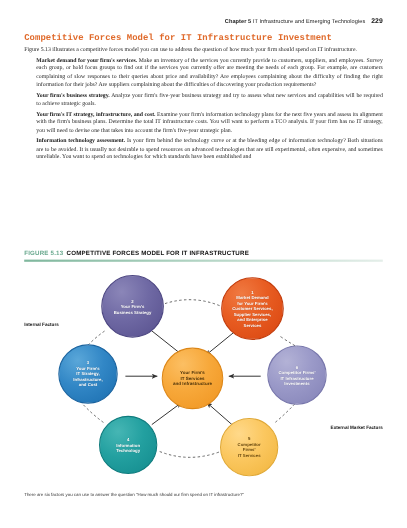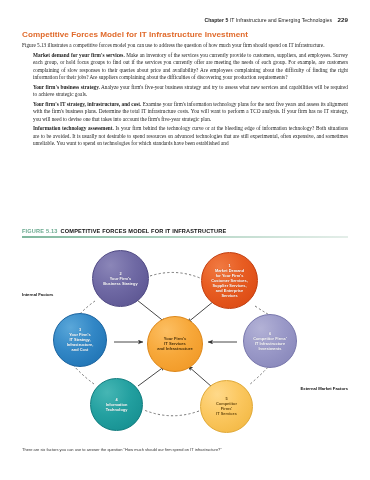--- a/index.html
+++ b/index.html
@@ -41,21 +41,21 @@
     font-size: 6.2px;
     margin-left: 4px;
   }
 
   
   .section-heading {
     position: absolute;
     top: 30px;
     left: 22px;
     right: 22px;
-    font-family: Liberation Sans, sans-serif;
+    font-family: Liberation Mono, monospace;
     font-size: 8.1px;
     font-weight: bold;
     color: #e06a2b;
     letter-spacing: 0.05px;
   }
 
   
   .body-copy {
     position: absolute;
     top: 42px;

